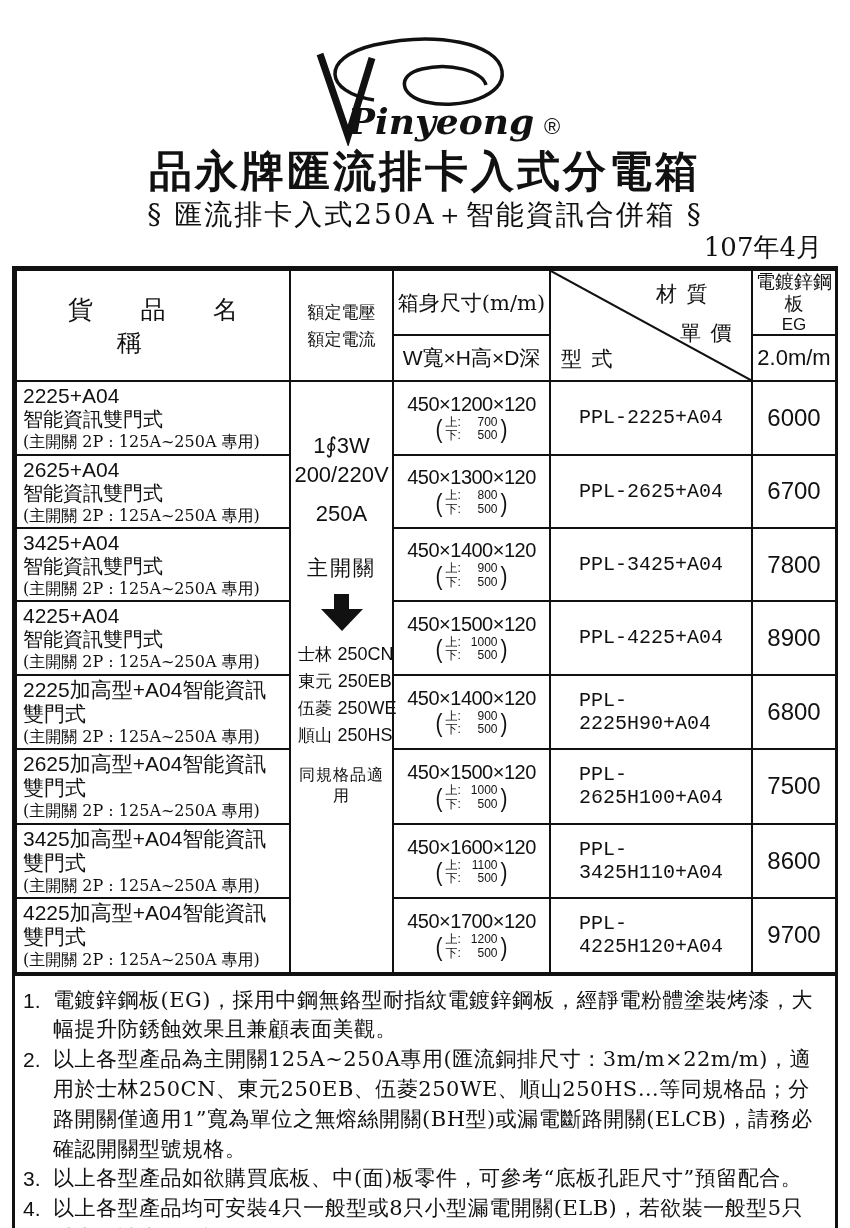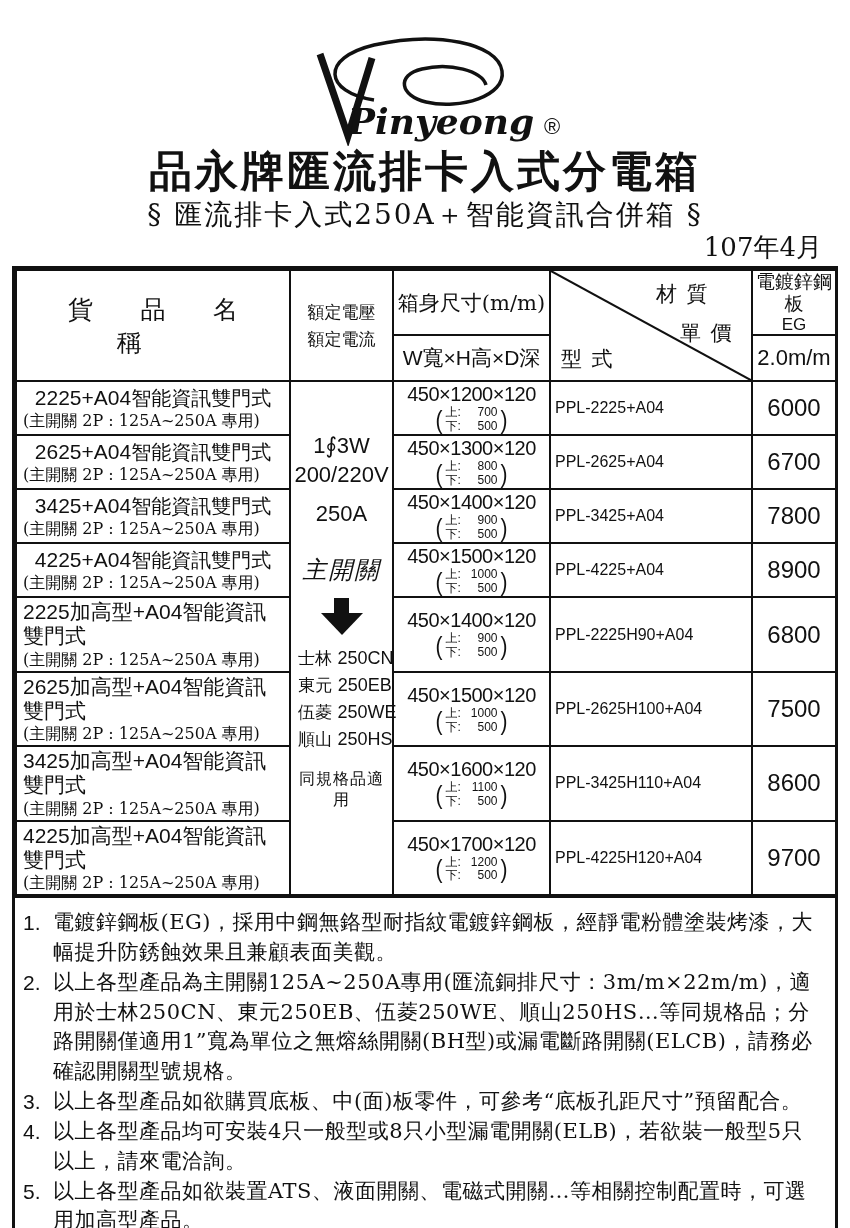--- a/index.html
+++ b/index.html
@@ -39,42 +39,42 @@
   .h-diag { position:relative; }
   .h-diag svg { position:absolute; inset:0; width:100%; height:100%; display:block; }
   .h-diag .lbl { position:absolute; font-size:21px; letter-spacing:.45em; white-space:nowrap; }
   .lbl-material { top:9px;  right:34px; }
   .lbl-price    { top:48px; right:10px; }
   .lbl-model    { bottom:7px; left:10px; }
 
   
   tr.body-row td { height:54px; }
   .name-cell { padding:2px 6px 2px 6px; }
-  .name-line1 { display:flex; justify-content:center; align-items:baseline; line-height:1.15; }
+  .name-line1 { display:flex; justify-content:flex-end; align-items:baseline; line-height:1.15;flex-direction:column; }
   .name-line1 .code  { font-family:"Liberation Sans",sans-serif; font-size:21px; }
   .name-line1 .style { font-size:20px; }
   .name-line2 { font-size:16px; line-height:1.2; margin-top:1px; }
 
   .dim-cell { text-align:center; }
   .dim-main { font-family:"Liberation Sans",sans-serif; font-size:20px; line-height:1.1; letter-spacing:-0.5px; }
   .dim-sub { display:flex; justify-content:center; align-items:center; margin-top:1px; }
   .dim-sub .paren { font-family:"Liberation Sans",sans-serif; font-size:21px; font-weight:400; transform:scaleY(1.25); }
   .ud { display:flex; flex-direction:column; margin:0 3px; }
   .ud-row { display:flex; font-size:12px; line-height:1.15; font-family:"Liberation Sans",sans-serif; }
   .ud-row .ud-lab { width:24px; text-align:left; }
   .ud-row .ud-val { width:28px; text-align:right; }
 
-  .model-cell { font-family:Liberation Sans, sans-serif; font-size:16px; padding-left:4px; }
+  .model-cell { font-family:Liberation Mono, monospace; font-size:20px; padding-left:28px; }
   .price-cell { font-family:"Liberation Sans",sans-serif; font-size:24px; text-align:center; }
 
   
   .rating-cell { vertical-align:top; text-align:center; padding-top:50px; }
   .r-sans { font-family:"Liberation Sans",sans-serif; font-size:22px; line-height:1.3; }
   .r-amp { margin-top:10px; }
-  .r-switch { font-size:24px; margin-top:26px; letter-spacing:2px;font-style:italic; }
+  .r-switch { font-size:21px; margin-top:26px; letter-spacing:2px; }
   .arrow { margin:12px auto 4px auto; width:44px; }
   .arrow .stem { width:15px; height:15px; background:#111; margin:0 auto; }
   .arrow .head { width:0; height:0; margin:0 auto;
     border-left:21px solid transparent; border-right:21px solid transparent; border-top:22px solid #111; }
   .brands { margin-top:10px; text-align:center; padding-left:7px; }
   .brand-item { font-size:17px; line-height:1.5; white-space:nowrap; }
   .brand-item .bnum { font-family:"Liberation Sans",sans-serif; font-size:18px; }
   .r-note { font-size:16px; margin-top:16px; letter-spacing:1px; }
 
   

